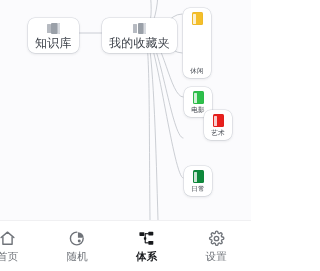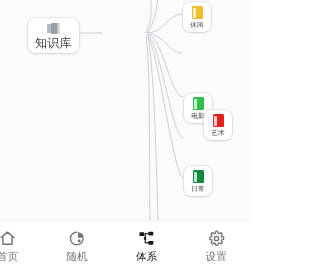--- a/index.html
+++ b/index.html
@@ -132,21 +132,21 @@
     justify-content: center;
     gap: 4px;
     color: #6f7379;
   }
   .navitem.active { color: #17191c; }
   .navlabel {
     font-size: 10.5px;
     line-height: 1;
     letter-spacing: .3px;
   }
-  .navitem.active .navlabel { font-weight: normal; }
+  .navitem.active .navlabel { font-weight: bold; }
   .navicon {
     width: 17px; height: 17px;
     display: flex; align-items: center; justify-content: center;
   }
   .navicon svg { display: block; }
   
   #navitem-0 {
     margin-left: -27px;
   }
 </style>
@@ -178,28 +178,37 @@
     <div class="node branch" id="node-root" style="left:28px; top:18px;">
       <span class="nicon">
         <span class="libglyph">
             <span class="back"></span>
             <span class="front"></span>
           </span>
       </span>
       <span class="nlabel">知识库</span>
     </div>
 
-
-    <div class="node leaf" id="leaf-0" style="left:183px; top:2px;">
+    <div class="node branch" id="node-branch" style="left:102px; top:18px;">
+      <span class="nicon">
+        <span class="libglyph">
+            <span class="back"></span>
+            <span class="front"></span>
+          </span>
+      </span>
+      <span class="nlabel">我的收藏夹</span>
+    </div>
+
+    <div class="node leaf" id="leaf-0" style="left:183px; top:8px;gap:40px;">
       <span class="nicon" style="background: rgb(245, 191, 42);"></span>
       <span class="nlabel">休闲</span>
     </div>
 
 
-    <div class="node leaf" id="leaf-2" style="left:184px; top:93px;">
+    <div class="node leaf" id="leaf-2" style="left:184px; top:87px;">
       <span class="nicon" style="background: rgb(46, 192, 75);"></span>
       <span class="nlabel">电影</span>
     </div>
 
     <div class="node leaf" id="leaf-3" style="left:184px; top:110px;margin-left:20px;">
       <span class="nicon" style="background: rgb(232, 32, 29);"></span>
       <span class="nlabel">艺术</span>
     </div>
 
     <div class="node leaf" id="leaf-4" style="left:184px; top:166px;">

